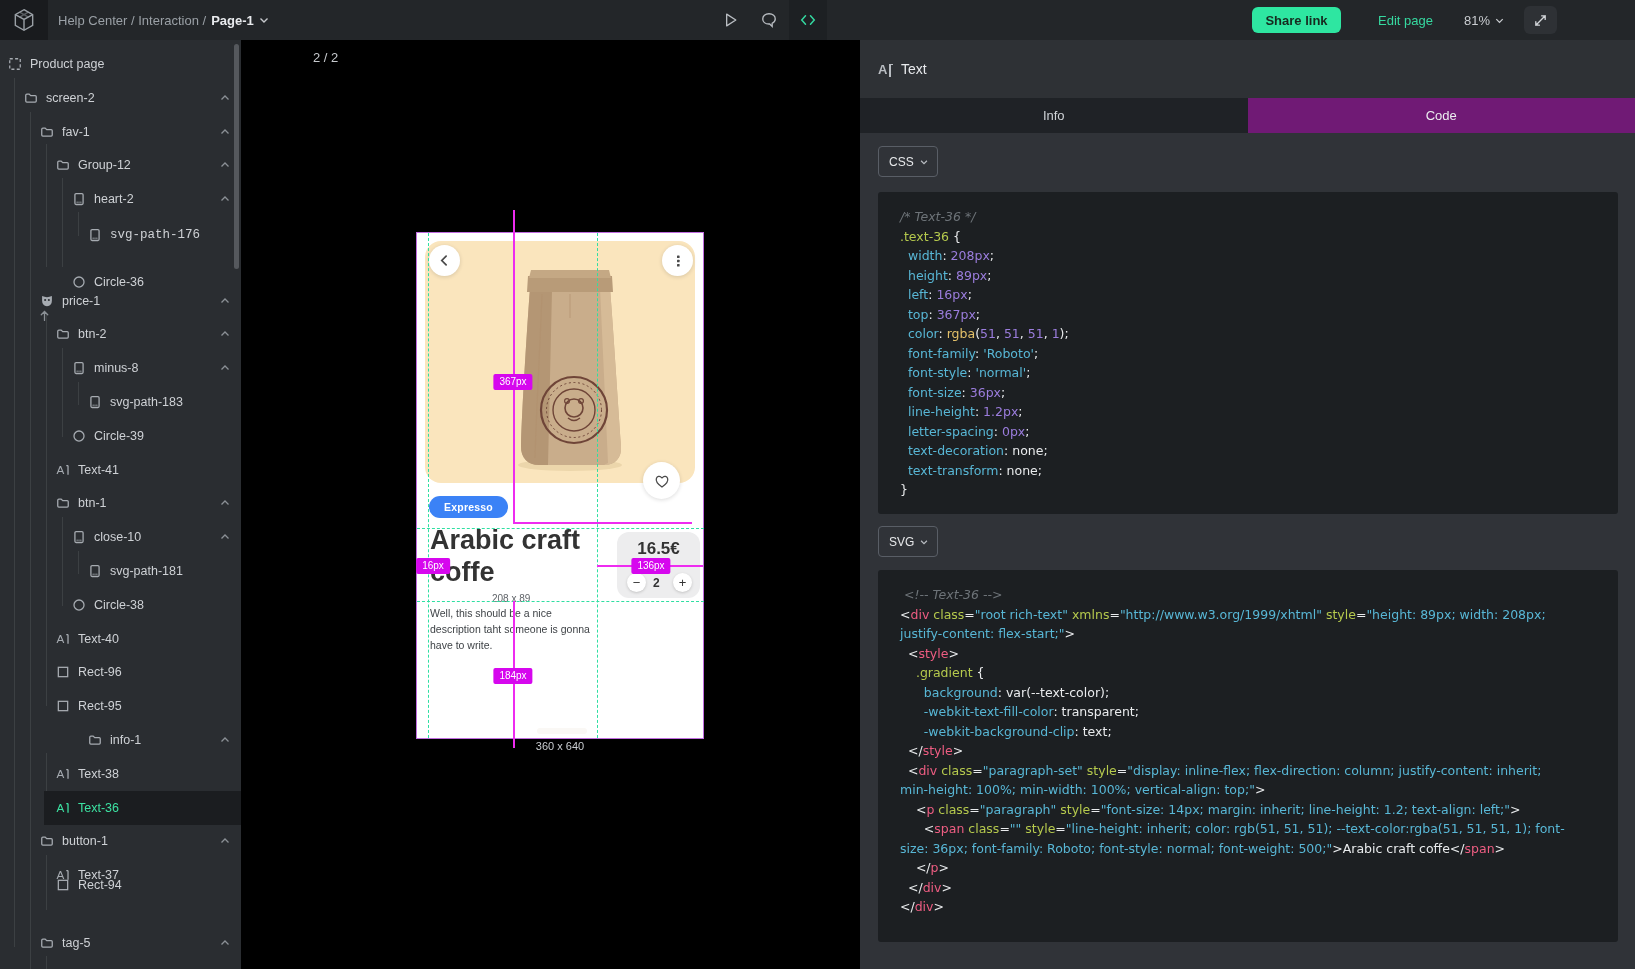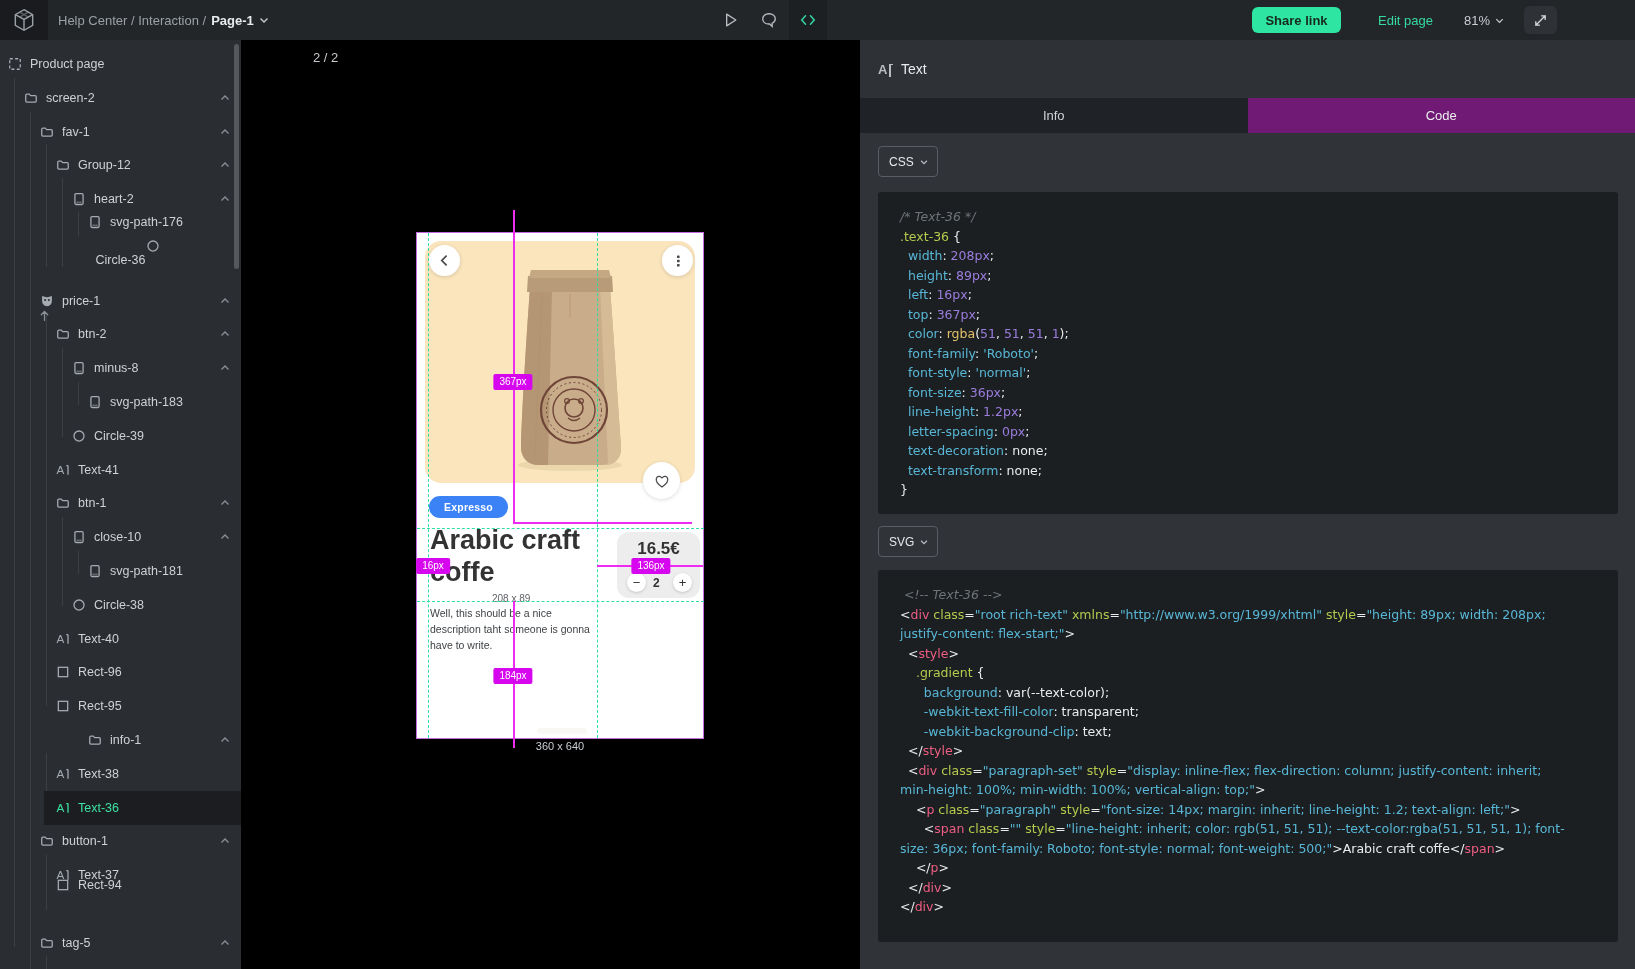--- a/index.html
+++ b/index.html
@@ -192,30 +192,30 @@
               <rect x="2.5" y="1.3" width="7" height="9.4" rx="1"></rect>
               <circle cx="4.4" cy="8.7" r=".55" fill="#a6abb1" stroke="none"></circle>
               <circle cx="6" cy="8.7" r=".55" fill="#a6abb1" stroke="none"></circle>
               <circle cx="7.6" cy="8.7" r=".55" fill="#a6abb1" stroke="none"></circle>
             </svg></span>
           <span class="lbl">heart-2</span>
           <span class="chev"><svg width="12" height="12" viewBox="0 0 12 12" fill="none" stroke="#8b9096" stroke-width="1.3">
               <path d="M2.5 7.5 L6 4 L9.5 7.5"></path>
             </svg></span>
         </div>
-        <div class="tree-row" style="top: 168px;">
+        <div class="tree-row" style="top: 181px; font-family: Liberation Mono, monospace;">
           <span class="ticon" style="margin-left: 88px;"><svg width="14" height="14" viewBox="0 0 12 12" fill="none" stroke="#a6abb1" stroke-width="1.1">
               <rect x="2.5" y="1.3" width="7" height="9.4" rx="1"></rect>
               <circle cx="4.4" cy="8.7" r=".55" fill="#a6abb1" stroke="none"></circle>
               <circle cx="6" cy="8.7" r=".55" fill="#a6abb1" stroke="none"></circle>
               <circle cx="7.6" cy="8.7" r=".55" fill="#a6abb1" stroke="none"></circle>
             </svg></span>
           <span class="lbl">svg-path-176</span>
         </div>
-        <div class="tree-row" style="top: 199px; flex-direction: column;">
+        <div class="tree-row" style="top: 228px;">
           <span class="ticon" style="margin-left: 72px;"><svg width="14" height="14" viewBox="0 0 12 12" fill="none" stroke="#a6abb1" stroke-width="1.1">
               <circle cx="6" cy="6" r="4.3"></circle>
             </svg></span>
           <span class="lbl">Circle-36</span>
         </div>
         <div class="tree-row" style="top: 246.6px;">
           <span class="ticon" style="margin-left: 40px;"><svg width="14" height="14" viewBox="0 0 12 12">
               <path d="M1.8 1.8 Q6 3.6 10.2 1.8 V5.8 Q10.2 9.8 6 10.6 Q1.8 9.8 1.8 5.8 Z" fill="#a6abb1"></path>
               <circle cx="4.4" cy="5.2" r=".9" fill="#2a2d31"></circle>
               <circle cx="7.6" cy="5.2" r=".9" fill="#2a2d31"></circle>

